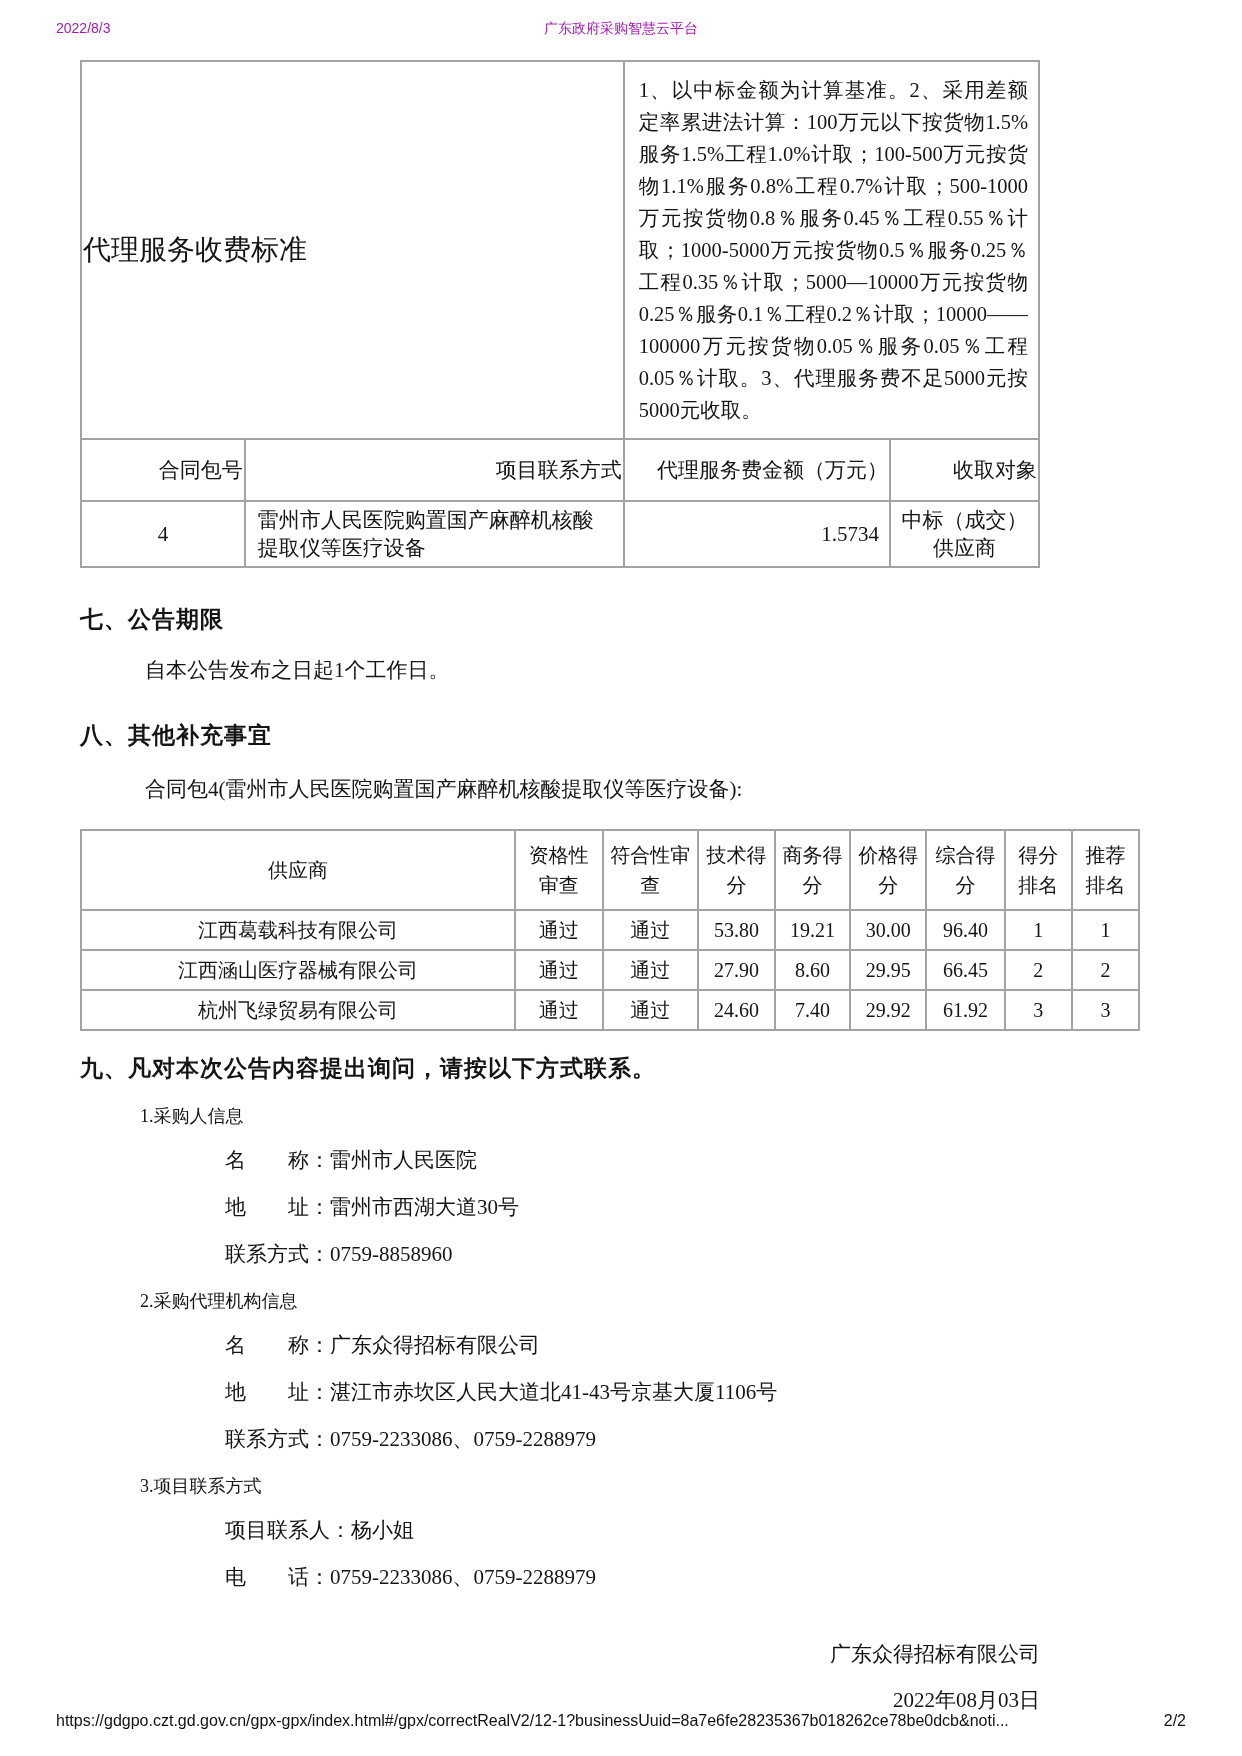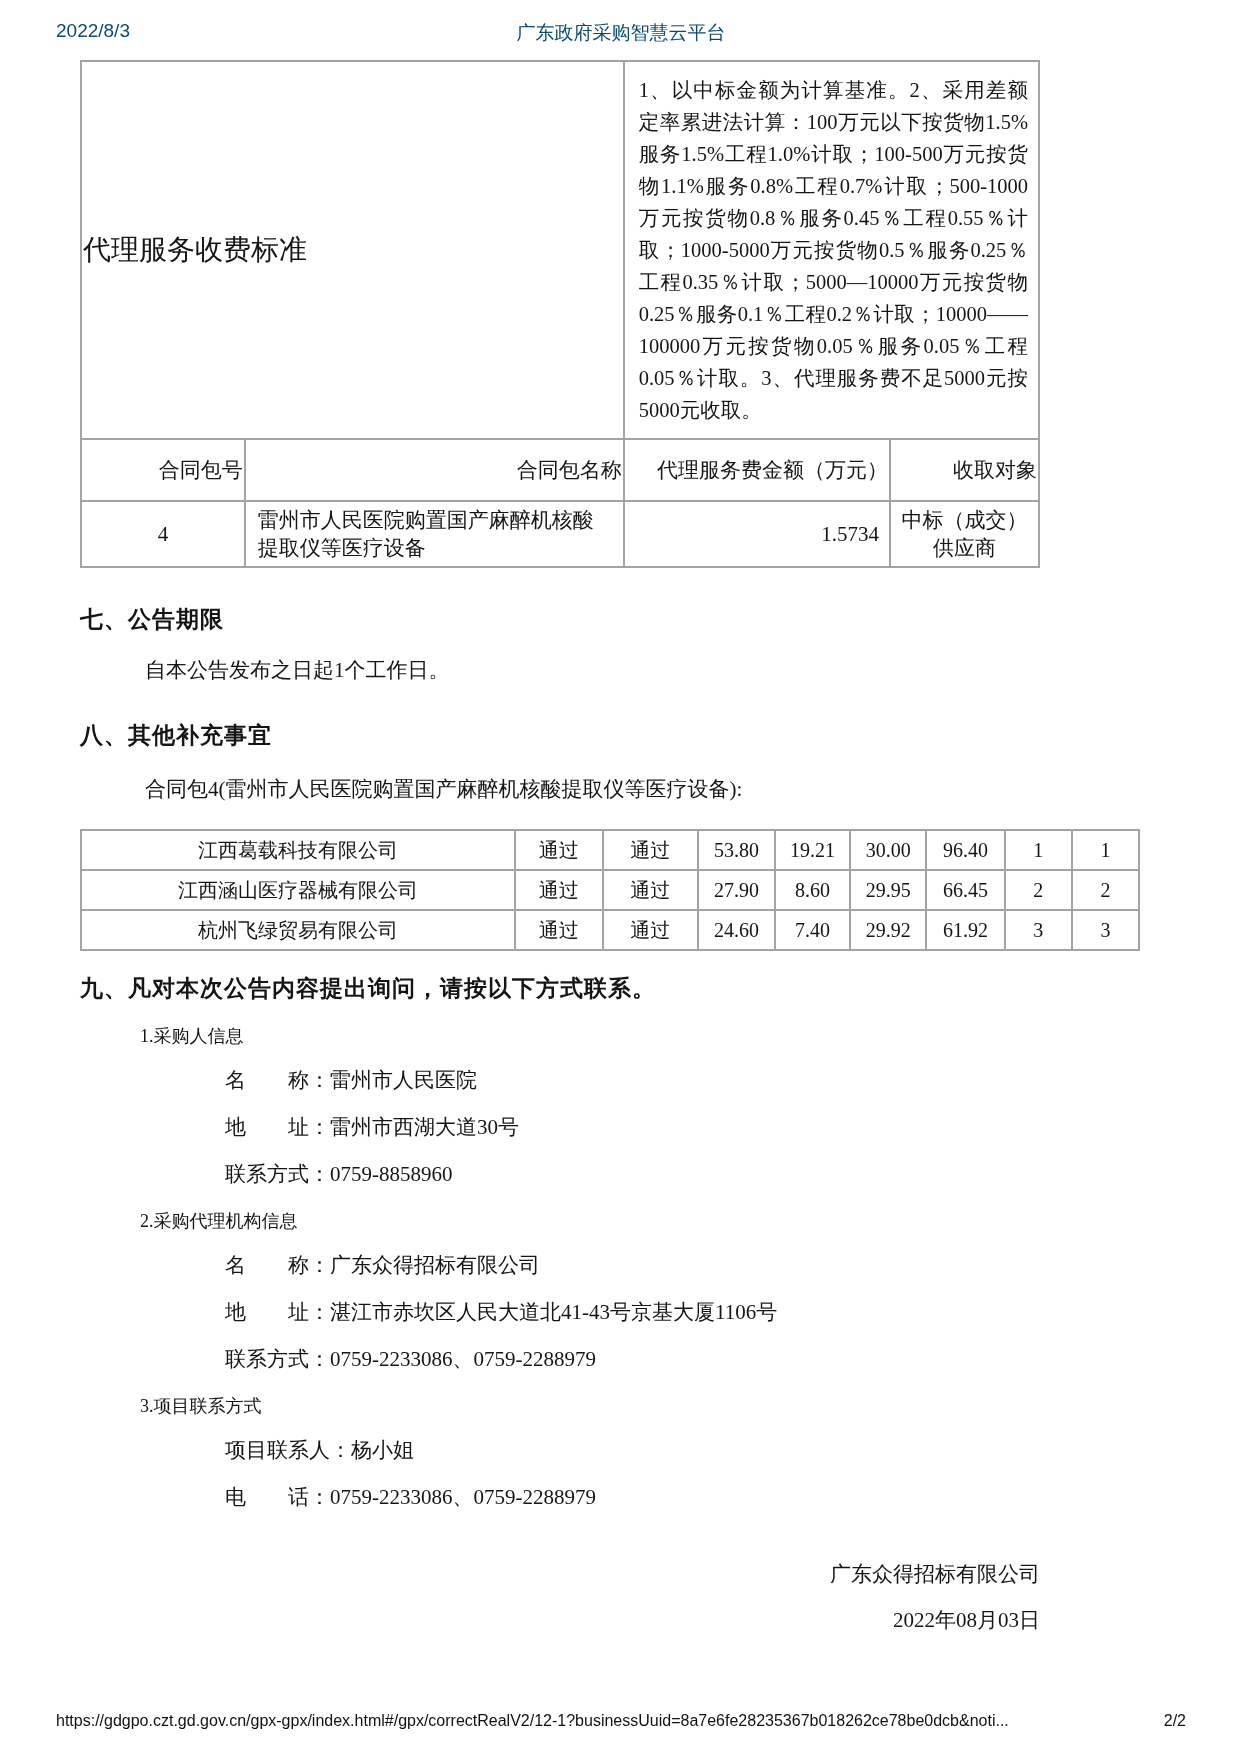--- a/index.html
+++ b/index.html
@@ -5,21 +5,21 @@
   html,body{margin:0;padding:0}
   body{
     width:1242px;height:1756px;position:relative;
     background:#ffffff;color:#151515;
     font-family:"Liberation Serif","DejaVu Serif",serif;
   }
   
   .print-header{
     position:absolute;top:20px;left:56px;right:56px;height:26px;
     font-family:"Liberation Sans","DejaVu Sans",sans-serif;
-    font-size:19px;color:#0c4a6e;
+    font-size:14px;color:#a21caf;
   }
   .print-header .hdr-date{position:absolute;left:0;top:0}
   .print-header .hdr-title{position:absolute;left:0;right:0;text-align:center;top:0}
   .print-footer{
     position:absolute;left:56px;right:56px;bottom:22px;height:22px;
     font-family:"Liberation Sans","DejaVu Sans",sans-serif;
     font-size:16px;color:#111;
   }
   .print-footer .ftr-url{position:absolute;left:0;top:0;white-space:nowrap}
   .print-footer .ftr-page{position:absolute;right:0;top:0}
@@ -85,21 +85,21 @@
         <col>
         <col>
       </colgroup>
     <tbody>
         <tr class="fee-std-row">
       <td colspan="2" class="fee-label">代理服务收费标准</td>
       <td colspan="2" class="fee-text">1、以中标金额为计算基准。2、采用差额定率累进法计算：100万元以下按货物1.5%服务1.5%工程1.0%计取；100-500万元按货物1.1%服务0.8%工程0.7%计取；500-1000万元按货物0.8％服务0.45％工程0.55％计取；1000-5000万元按货物0.5％服务0.25％工程0.35％计取；5000—10000万元按货物0.25％服务0.1％工程0.2％计取；10000——100000万元按货物0.05％服务0.05％工程0.05％计取。3、代理服务费不足5000元按5000元收取。</td>
     </tr>
     <tr class="fee-head-row">
       <td>合同包号</td>
-      <td>合同包名称</td>
+      <td>项目联系方式</td>
       <td>代理服务费金额（万元）</td>
       <td>收取对象</td>
     </tr>
     <tr class="fee-data-row">
       <td class="cell-center">4</td>
       <td class="cell-left">雷州市人民医院购置国产麻醉机核酸提取仪等医疗设备</td>
       <td class="cell-right">1.5734</td>
       <td class="cell-center">中标（成交）供应商</td>
     </tr>
   </tbody>
@@ -117,20 +117,31 @@
         <col>
         <col>
         <col>
         <col>
         <col>
         <col>
         <col>
         <col>
       </colgroup>
     <tbody>
+        <tr class="score-head-row">
+      <td>供应商</td>
+      <td>资格性审查</td>
+      <td>符合性审查</td>
+      <td>技术得分</td>
+      <td>商务得分</td>
+      <td>价格得分</td>
+      <td>综合得分</td>
+      <td>得分排名</td>
+      <td>推荐排名</td>
+    </tr>
     <tr class="score-data-row">
       <td>江西葛载科技有限公司</td>
       <td>通过</td>
       <td>通过</td>
       <td>53.80</td>
       <td>19.21</td>
       <td>30.00</td>
       <td>96.40</td>
       <td>1</td>
       <td>1</td>

